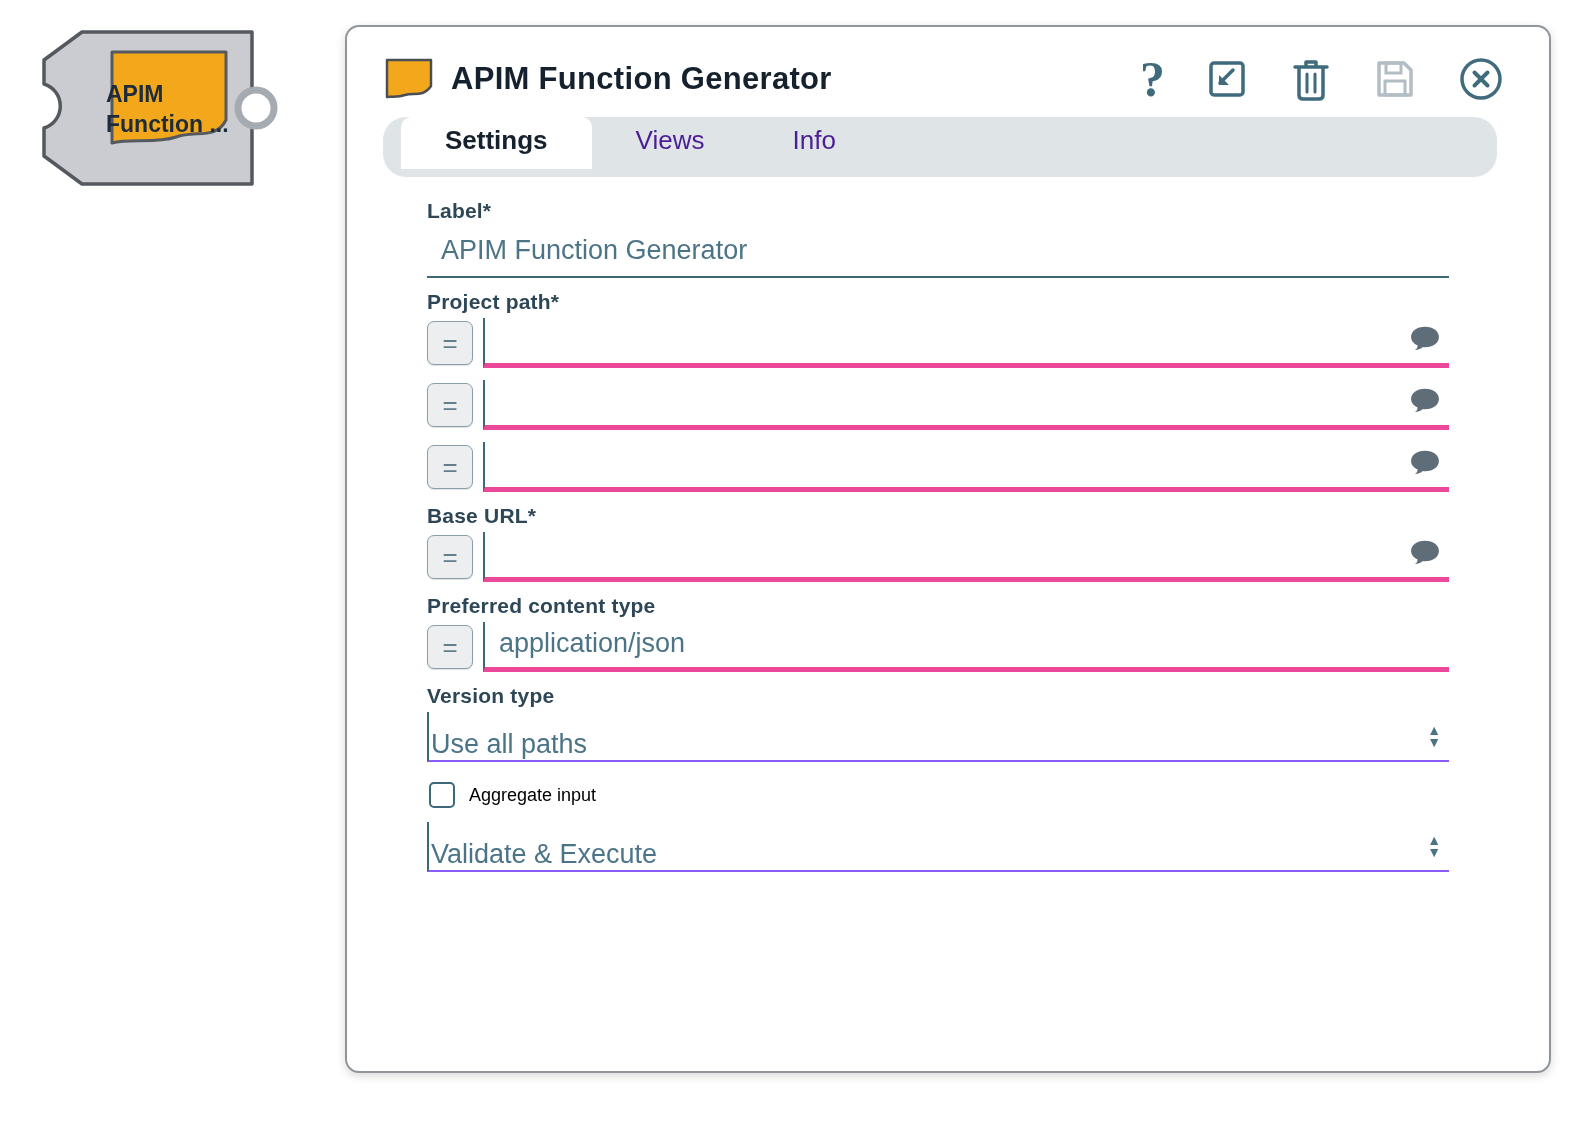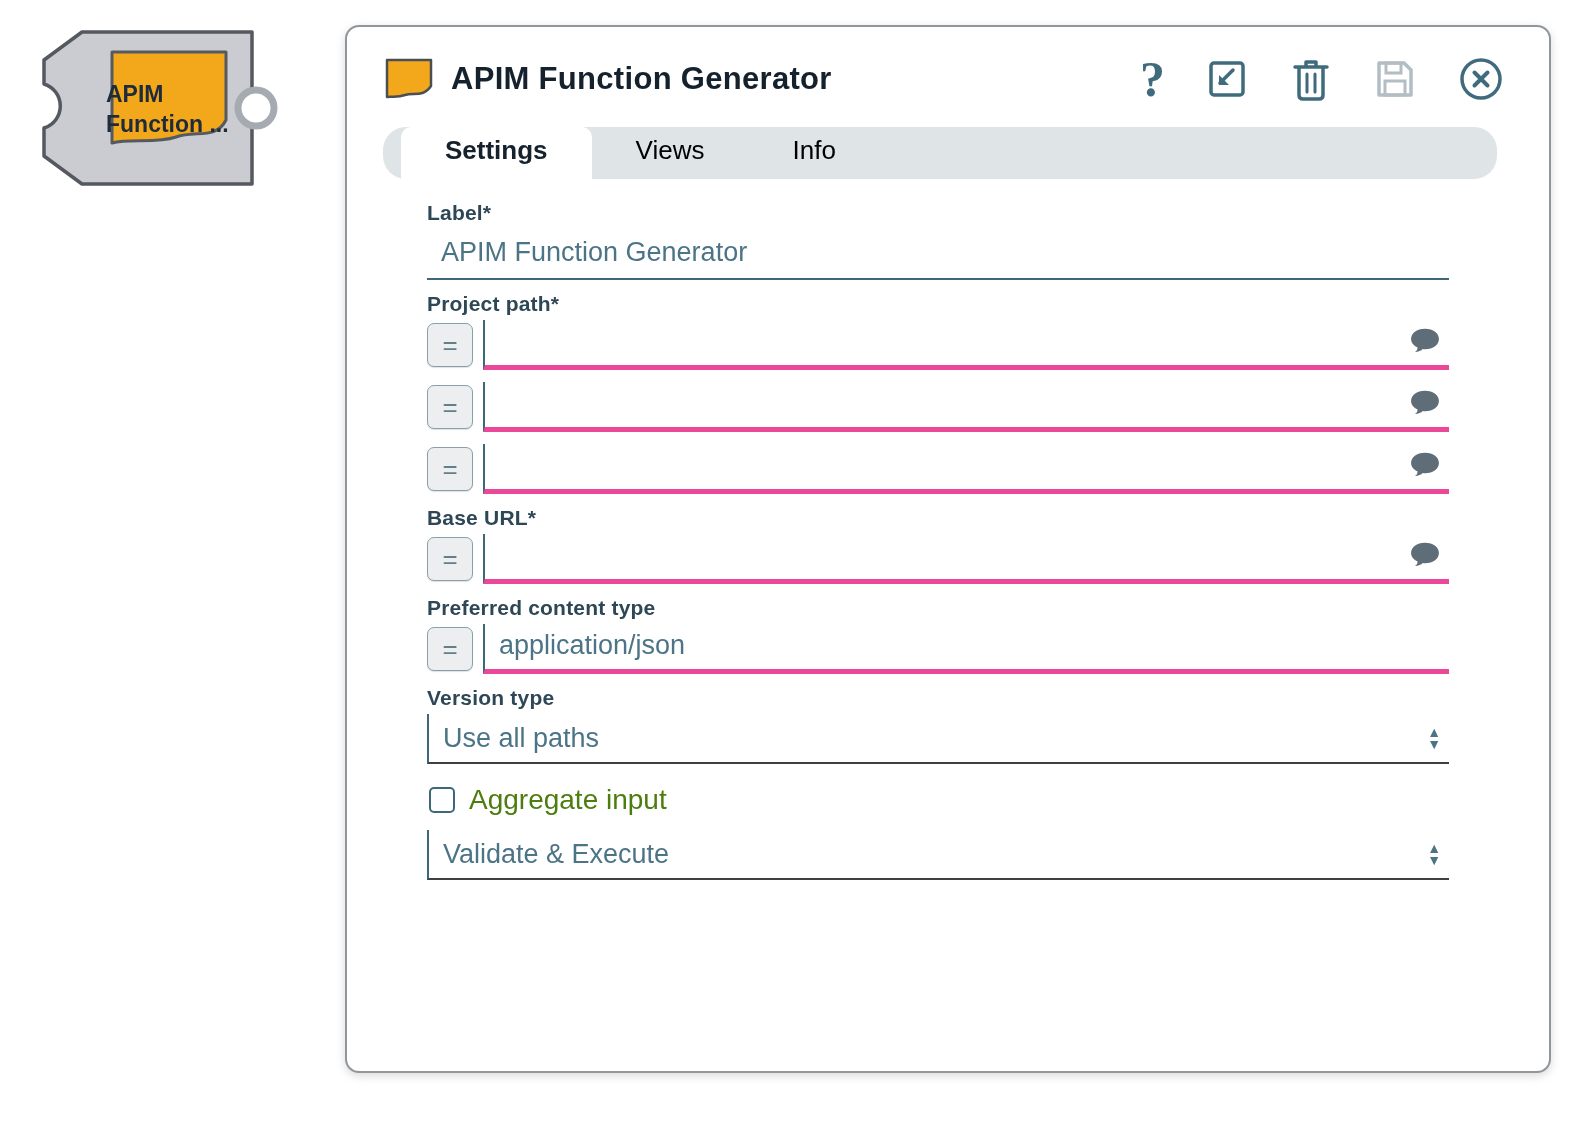--- a/index.html
+++ b/index.html
@@ -18,23 +18,23 @@
             box-shadow: 0 3px 10px rgba(0,0,0,0.15); }
 
   .dlg-header { display: flex; align-items: center; padding: 28px 44px 6px 36px; }
   .dlg-doc-icon { flex: 0 0 auto; }
   .dlg-title { margin-left: 16px; flex: 1; font-size: 31px; font-weight: 700; color: #15222e; letter-spacing: 0.3px; }
   .hdr-icons { display: flex; align-items: center; gap: 40px; }
   .hicon { cursor: pointer; display: flex; align-items: center; justify-content: center; }
   .help-glyph { font-size: 50px; font-weight: 700; color: #3f6b7d; line-height: 44px; font-family: "Liberation Serif", serif; }
 
   
-  .tabs { margin: 18px 52px 0 36px; height: 52px; background: #dfe4e7; border-radius: 23px;
+  .tabs { margin: 8px 52px 0 36px; height: 60px; background: #dfe4e7; border-radius: 23px;
           display: flex; align-items: flex-start; }
-  .tab { height: 46px; line-height: 46px; padding: 0 44px; font-size: 26px; color: #000000; cursor: pointer; }
+  .tab { height: 46px; line-height: 46px; padding: 0 44px; font-size: 26px; color: #4c1d95; cursor: pointer; }
   .tab.active { background: #ffffff; border-radius: 10px 10px 0 0; height: 52px; margin-left: 18px;
                 font-weight: 700; color: #15222e; }
 
   
   .form { padding: 22px 100px 0 80px; border-radius: 8px; }
   .field { margin-bottom: 12px; }
   .field-label { font-size: 21px; font-weight: 700; color: #2e4756; letter-spacing: 0.2px; margin-bottom: 4px; }
 
   .text-input { width: 100%; border: none; border-bottom: 2px solid #3c6879; font-size: 27px;
                 color: #4c7487; padding: 8px 10px 10px 14px; background: transparent; outline: none;
@@ -43,31 +43,31 @@
   .expr-row { display: flex; align-items: flex-end; }
   .expr-btn { width: 46px; height: 44px; margin-right: 10px; margin-bottom: 3px;
               background: #eceeef; border: 1.5px solid #87a0ab; border-radius: 7px;
               font-size: 26px; color: #647e8b; display: flex; align-items: center; justify-content: center;
               cursor: pointer; box-shadow: 0 1px 1px rgba(0,0,0,0.12); }
   .expr-wrap { flex: 1; position: relative; border-left: 2px solid #3c6879; border-bottom: 5px solid #ec4899; height: 50px; }
   .expr-input { width: 100%; height: 100%; border: none; outline: none; font-size: 27px; color: #4c7487;
                 padding: 4px 52px 6px 14px; background: transparent; font-family: "Liberation Sans", sans-serif; }
   .comment-ic { position: absolute; right: 8px; bottom: 8px; cursor: pointer; }
 
-  .select-row { position: relative; border-left: 2px solid #3c6879; border-bottom: 2px solid #404040;
-                height: 50px; display: flex; align-items: center; padding: 0 44px 0 14px; cursor: pointer; }
+  .select-row { position: relative; border-left: 2px solid #3c6879; border-bottom: 2px solid #8b5cf6;
+                height: 50px; display: flex; align-items: flex-end; padding: 0 44px 0 2px; cursor: pointer; }
   .select-value { font-size: 27px; color: #4c7487; }
   .select-arrows { position: absolute; right: 8px; top: 50%; transform: translateY(-50%);
                    display: flex; flex-direction: column; align-items: center; color: #4c7487;
                    font-size: 14px; line-height: 12px; }
 
   .checkbox-row { display: flex; align-items: center; margin: 20px 0 14px 0; }
   .checkbox { appearance: none; -webkit-appearance: none; width: 26px; height: 26px;
               border: 2px solid #3c6879; border-radius: 5px; background: #fff; margin: 0 14px 0 2px; cursor: pointer; }
-  .checkbox-label { font-size: 28px; color: #4d7c0f; }
+  .checkbox-label { font-size: 18px; color: #000000; }
 </style>
 </head>
 <body>
 
 <div class="node">
   <svg width="270" height="180" viewBox="0 0 270 180">
     <path d="M62,10 H232 V162 H62 L24,134 V106 A23,23 0 0 0 24,62 V38 Z" fill="#caccd1" stroke="#54585f" stroke-width="3.5" stroke-linejoin="round"></path>
     <circle cx="236" cy="86" r="18" fill="#ffffff" stroke="#a6abb2" stroke-width="7"></circle>
     <path d="M92,30 H206 V98 C196,118 176,108 156,115 C136,122 110,116 92,121 Z" fill="#F3A71B" stroke="#555a61" stroke-width="3" stroke-linejoin="round"></path>
   </svg>

